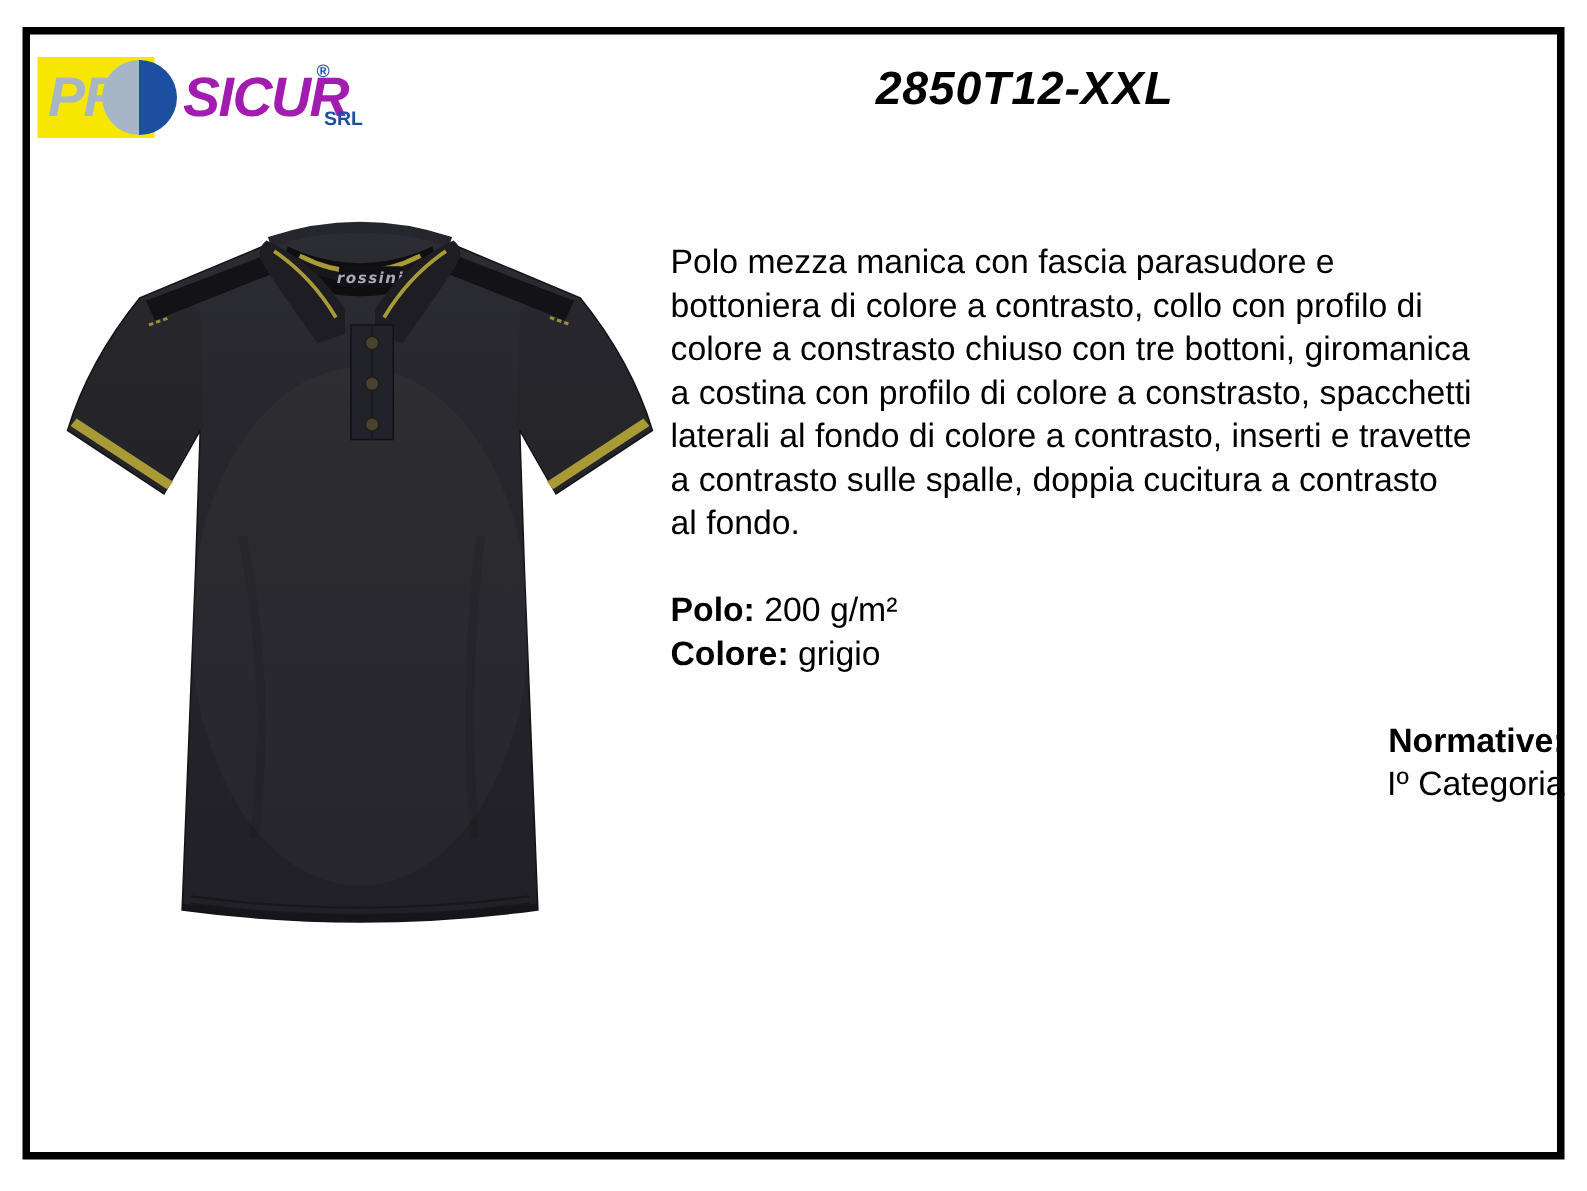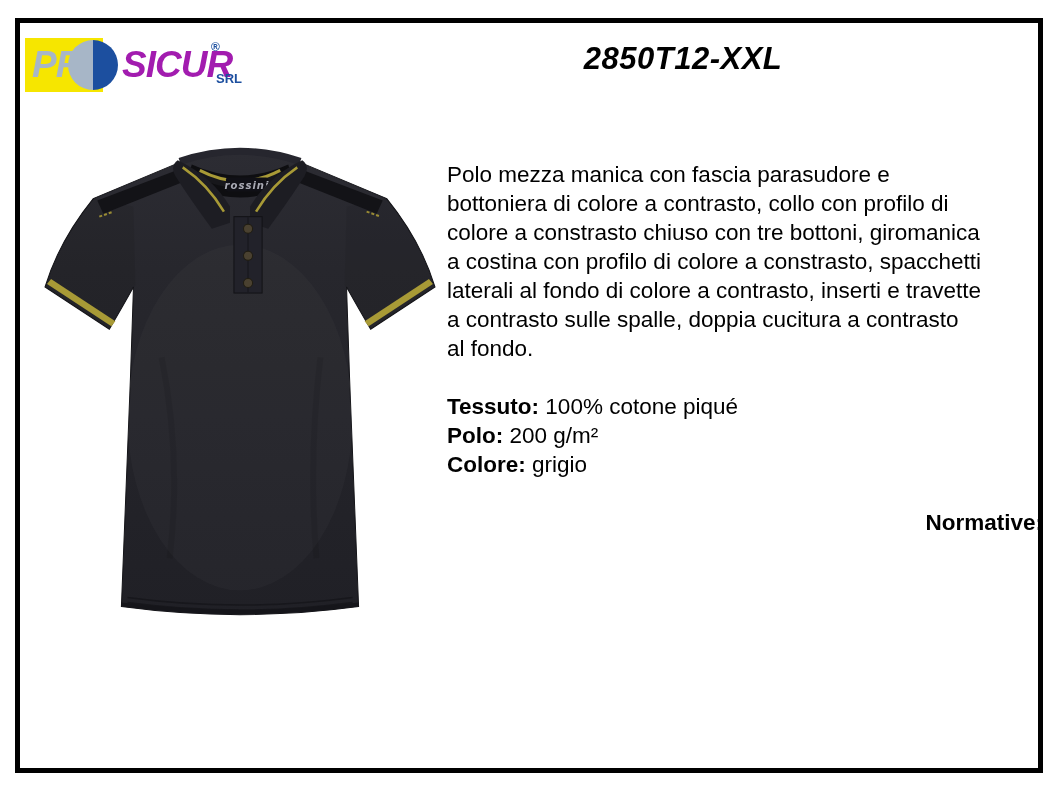--- a/index.html
+++ b/index.html
@@ -124,23 +124,23 @@
   <section class="details">
     <p class="desc">Polo mezza manica con fascia parasudore e
 bottoniera di colore a contrasto, collo con profilo di
 colore a constrasto chiuso con tre bottoni, giromanica
 a costina con profilo di colore a constrasto, spacchetti
 laterali al fondo di colore a contrasto, inserti e travette
 a contrasto sulle spalle, doppia cucitura a contrasto
 al fondo.</p>
 
     <div class="specs">
-      <p class="spec-row"><span class="spec-label">Tessuto:</span> <span>100% cotone piqué</span></p>
       <p class="spec-row"><span class="spec-label">Polo:</span> <span>200 g/m²</span></p>
       <p class="spec-row"><span class="spec-label">Colore:</span> <span>grigio</span></p>
     </div>
 
     <div class="normative">
       <p class="norm-label">Normative:</p>
+      <p>Iº Categoria</p>
     </div>
   </section>
 
 </div>
 
 </body></html>

